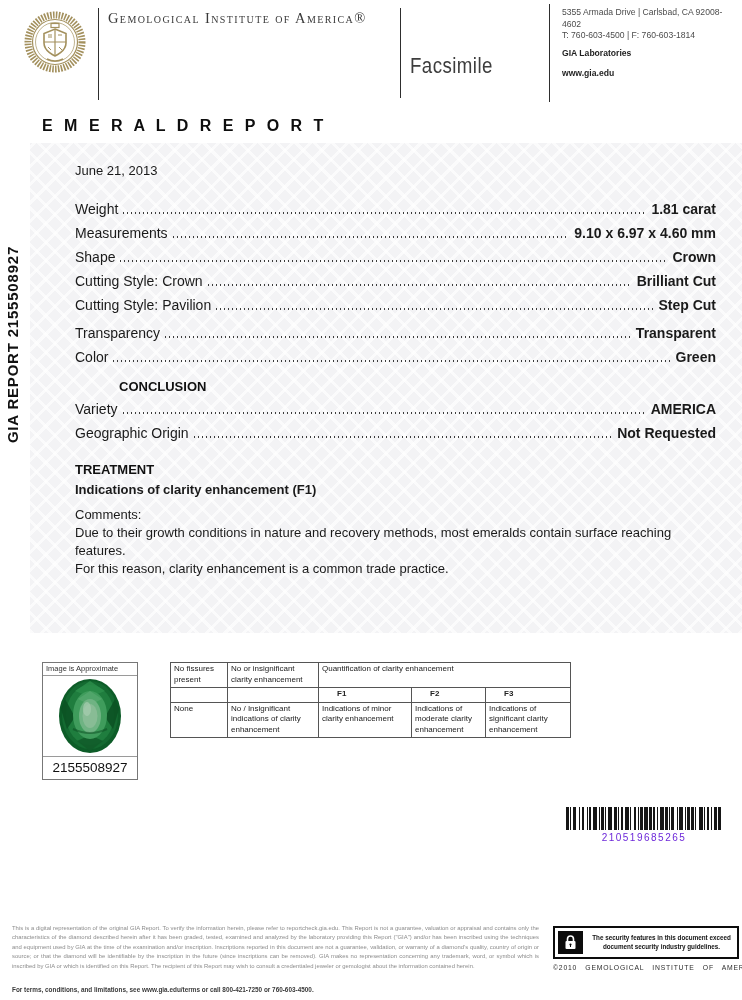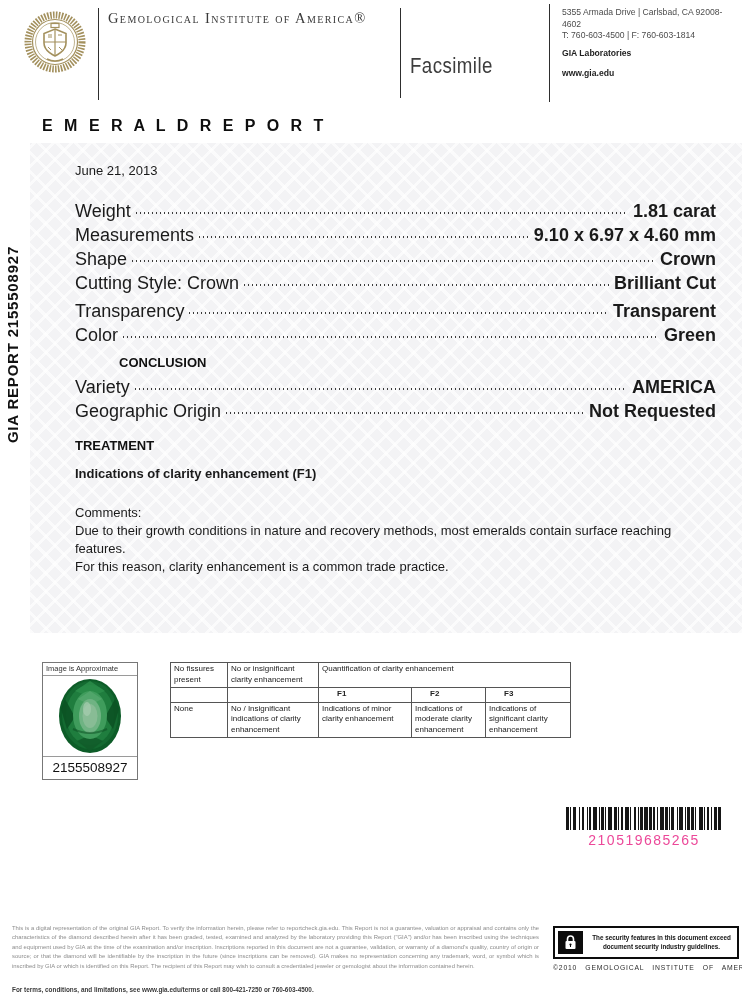--- a/index.html
+++ b/index.html
@@ -34,47 +34,47 @@
       repeating-linear-gradient(-45deg, rgba(255,255,255,.65) 0 3px, rgba(255,255,255,0) 3px 13px);
   }
   .panel-inner { padding:20px 26px 0 45px; }
   .side-label {
     position:absolute; left:4px; top:492px; width:295px; text-align:center;
     transform:rotate(-90deg); transform-origin:0 0;
     font-size:15px; font-weight:bold; letter-spacing:.8px; color:#111;
   }
   .date-line { font-size:13px; }
   .specs { margin-top:23px; }
-  .spec-row { display:flex; align-items:flex-start; height:16px; margin-bottom:8px; font-size:18px; }
+  .spec-row { display:flex; align-items:flex-start; height:16px; margin-bottom:8px; font-size:14px; }
   .spec-row.extra-gap { margin-top:12px; }
   .spec-label { white-space:nowrap; }
   .leader { flex:1; height:2px; align-self:flex-end; margin:0 5px 3px; 
     background:repeating-linear-gradient(90deg,#3c3c3c 0 1.4px, transparent 1.4px 4px); }
   .spec-value { font-weight:bold; white-space:nowrap; }
   .section-heading { font-size:13px; font-weight:bold; color:#111; }
   .conclusion-block { margin-top:14px; }
   .conclusion-block .section-heading { margin-bottom:7px;margin-left:44px; }
   .treatment-block { margin-top:21px; }
-  .treatment-detail { font-size:13px; font-weight:bold; margin-top:13px; }
-  .comments-block { margin-top:23px; font-size:13px; line-height:18px; }
+  .treatment-detail { font-size:13px; font-weight:bold; margin-top:5px; }
+  .comments-block { margin-top:9px; font-size:13px; line-height:18px; }
   
   .photo-box { position:absolute; left:42px; top:662px; width:96px; height:118px; border:1px solid #777; background:#fff; display:flex; flex-direction:column; }
   .photo-caption { font-size:7.5px; color:#333; padding:1px 2px 2px 3px; border-bottom:1px solid #9a9a9a; }
   .photo-area { flex:1; display:flex; align-items:center; justify-content:center; }
   .photo-number { border-top:1px solid #9a9a9a; text-align:center; font-size:13.5px; padding:3px 0 4px; color:#111; }
   
   .clarity-table { position:absolute; left:170px; top:662px; border-collapse:collapse; background:#fff; }
   .clarity-table td { border:1px solid #555; font-size:8px; line-height:10.5px; padding:1px 3px 2px; vertical-align:top; color:#222; }
   .clarity-table td.grade { font-weight:bold;padding-left:18px; }
   .clarity-table td.empty { height:12px; }
   
   .barcode-wrap { position:absolute; left:566px; top:807px; width:156px; }
   .barcode-bars { height:23px; display:flex; }
   .barcode-bars div { height:100%; }
-  .barcode-number { text-align:center; font-size:14px; letter-spacing:1.5px; margin-top:2px; color:#ec4899; }
+  .barcode-number { text-align:center; font-size:10px; letter-spacing:1.5px; margin-top:2px; color:#6d28d9; }
   
   .disclaimer { position:absolute; left:12px; top:924px; width:527px; font-size:5.9px; line-height:9.4px; color:#8c8c8c; text-align:justify; }
   .terms-line { position:absolute; left:12px; top:986px; font-size:6.4px; font-weight:bold; color:#3a3a3a; }
   .security-box { position:absolute; left:553px; top:926px; width:186px; height:33px; border:2px solid #0c0c0c; display:flex; align-items:stretch; background:#fff; }
   .lock-square { width:25px; margin:3px; background:#0c0c0c; display:flex; align-items:center; justify-content:center; }
   .security-text { flex:1; display:flex; align-items:center; justify-content:center; text-align:center; font-size:6.3px; font-weight:bold; line-height:8.2px; color:#111; padding:0 5px; }
   .copyright { position:absolute; left:553px; top:964px; width:188px; font-size:6.8px; color:#2b2b2b; letter-spacing:.8px; word-spacing:5.5px; white-space:nowrap; }
 </style>
 </head>
 <body>
@@ -126,20 +126,25 @@
         </div>
         <div class="spec-row">
           <span class="spec-label">Shape</span>
           <span class="leader"></span>
           <span class="spec-value">Crown</span>
         </div>
         <div class="spec-row">
           <span class="spec-label">Cutting Style: Crown</span>
           <span class="leader"></span>
           <span class="spec-value">Brilliant Cut</span>
+        </div>
+        <div class="spec-row">
+          <span class="spec-label">Cutting Style: Pavilion</span>
+          <span class="leader"></span>
+          <span class="spec-value">Step Cut</span>
         </div>
         <div class="spec-row extra-gap">
           <span class="spec-label">Transparency</span>
           <span class="leader"></span>
           <span class="spec-value">Transparent</span>
         </div>
         <div class="spec-row">
           <span class="spec-label">Color</span>
           <span class="leader"></span>
           <span class="spec-value">Green</span>

